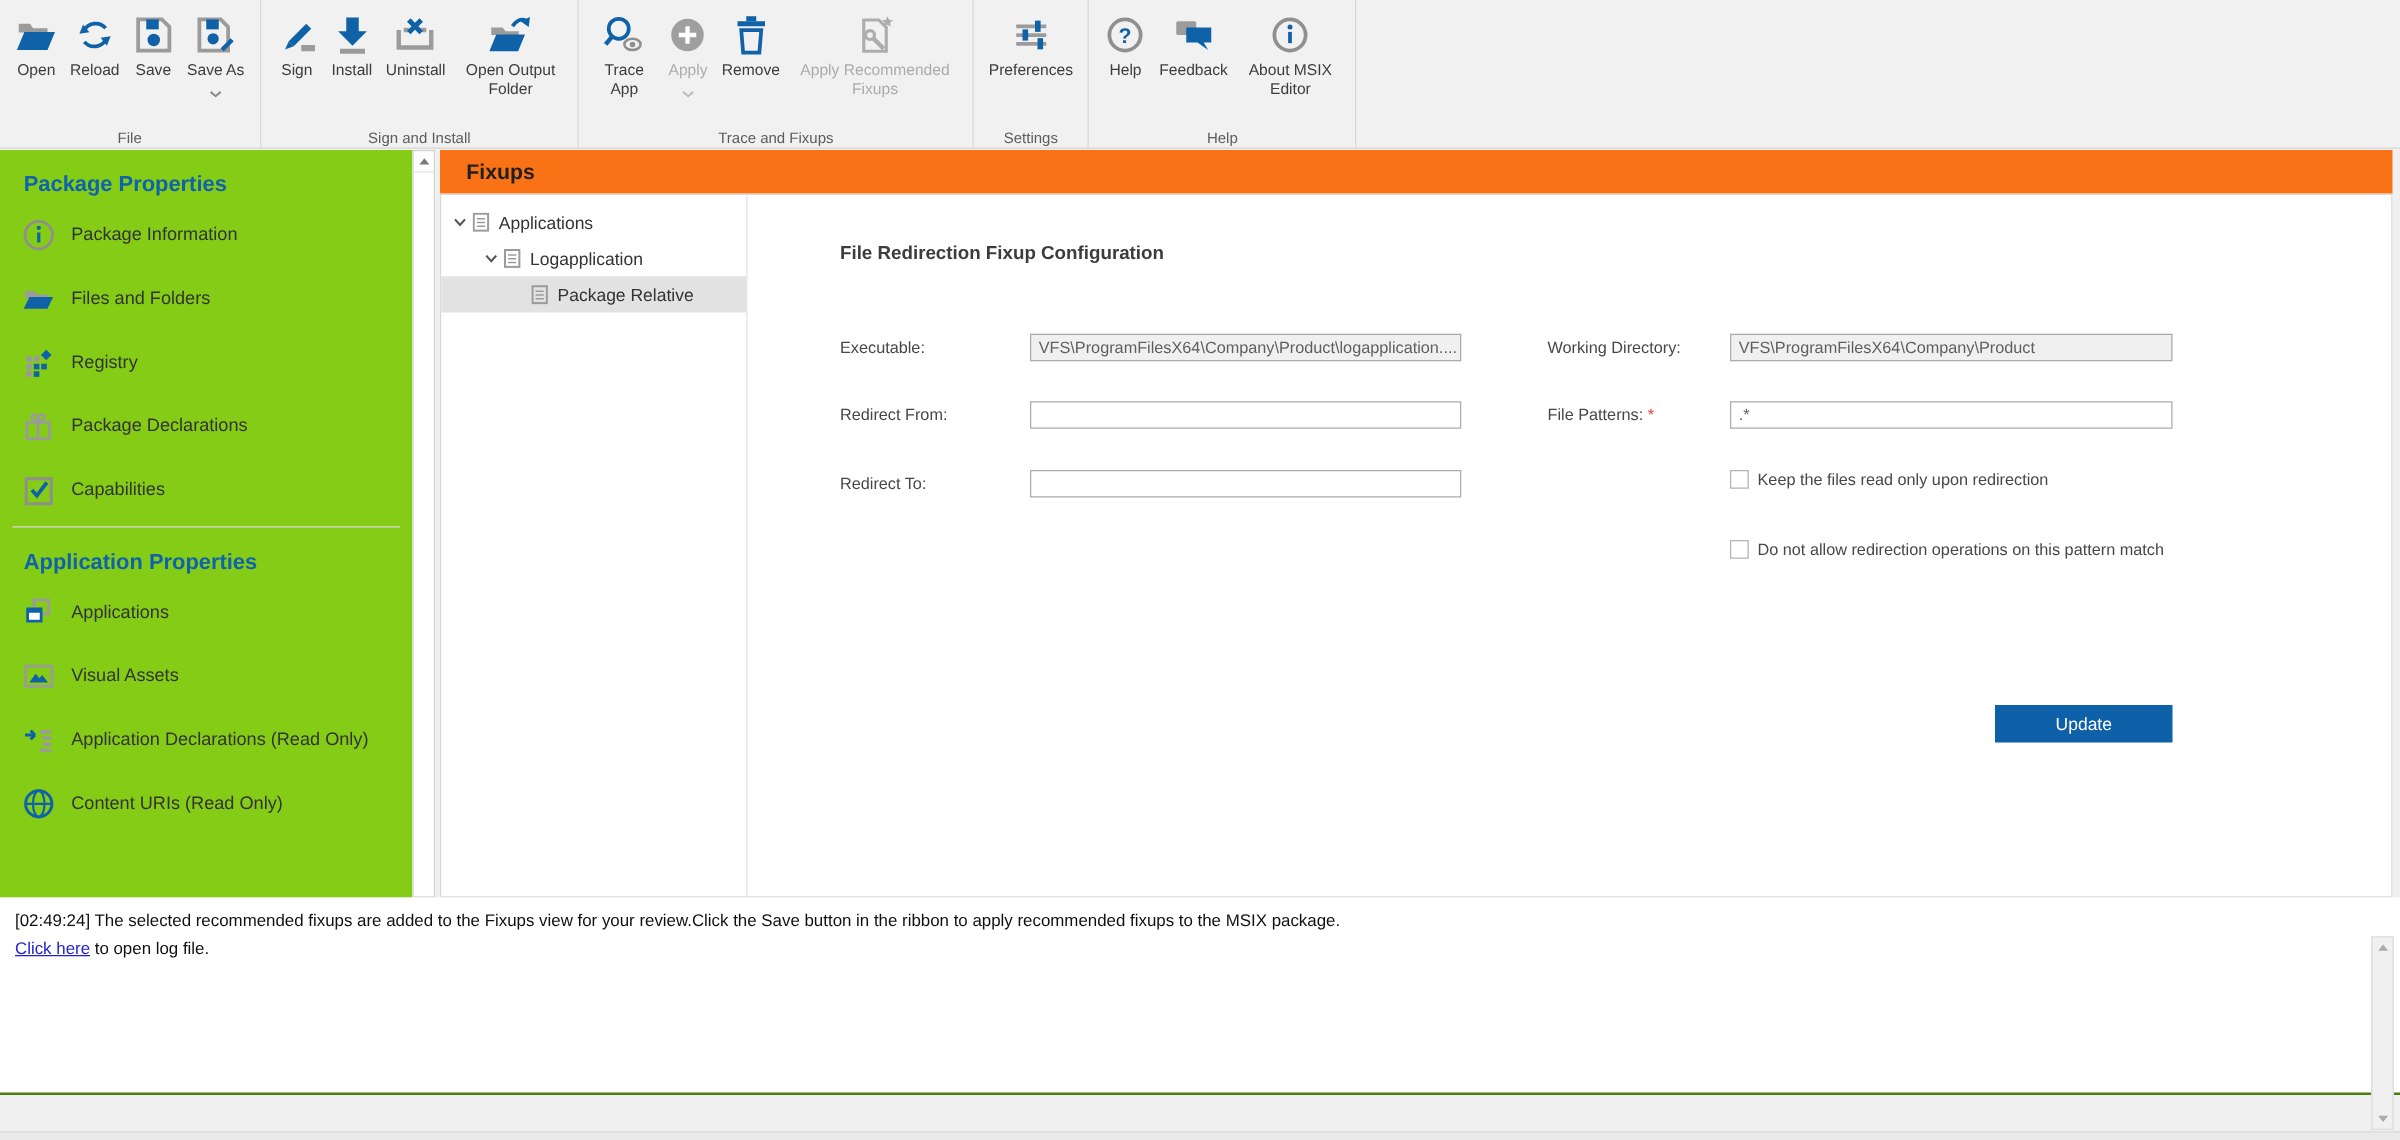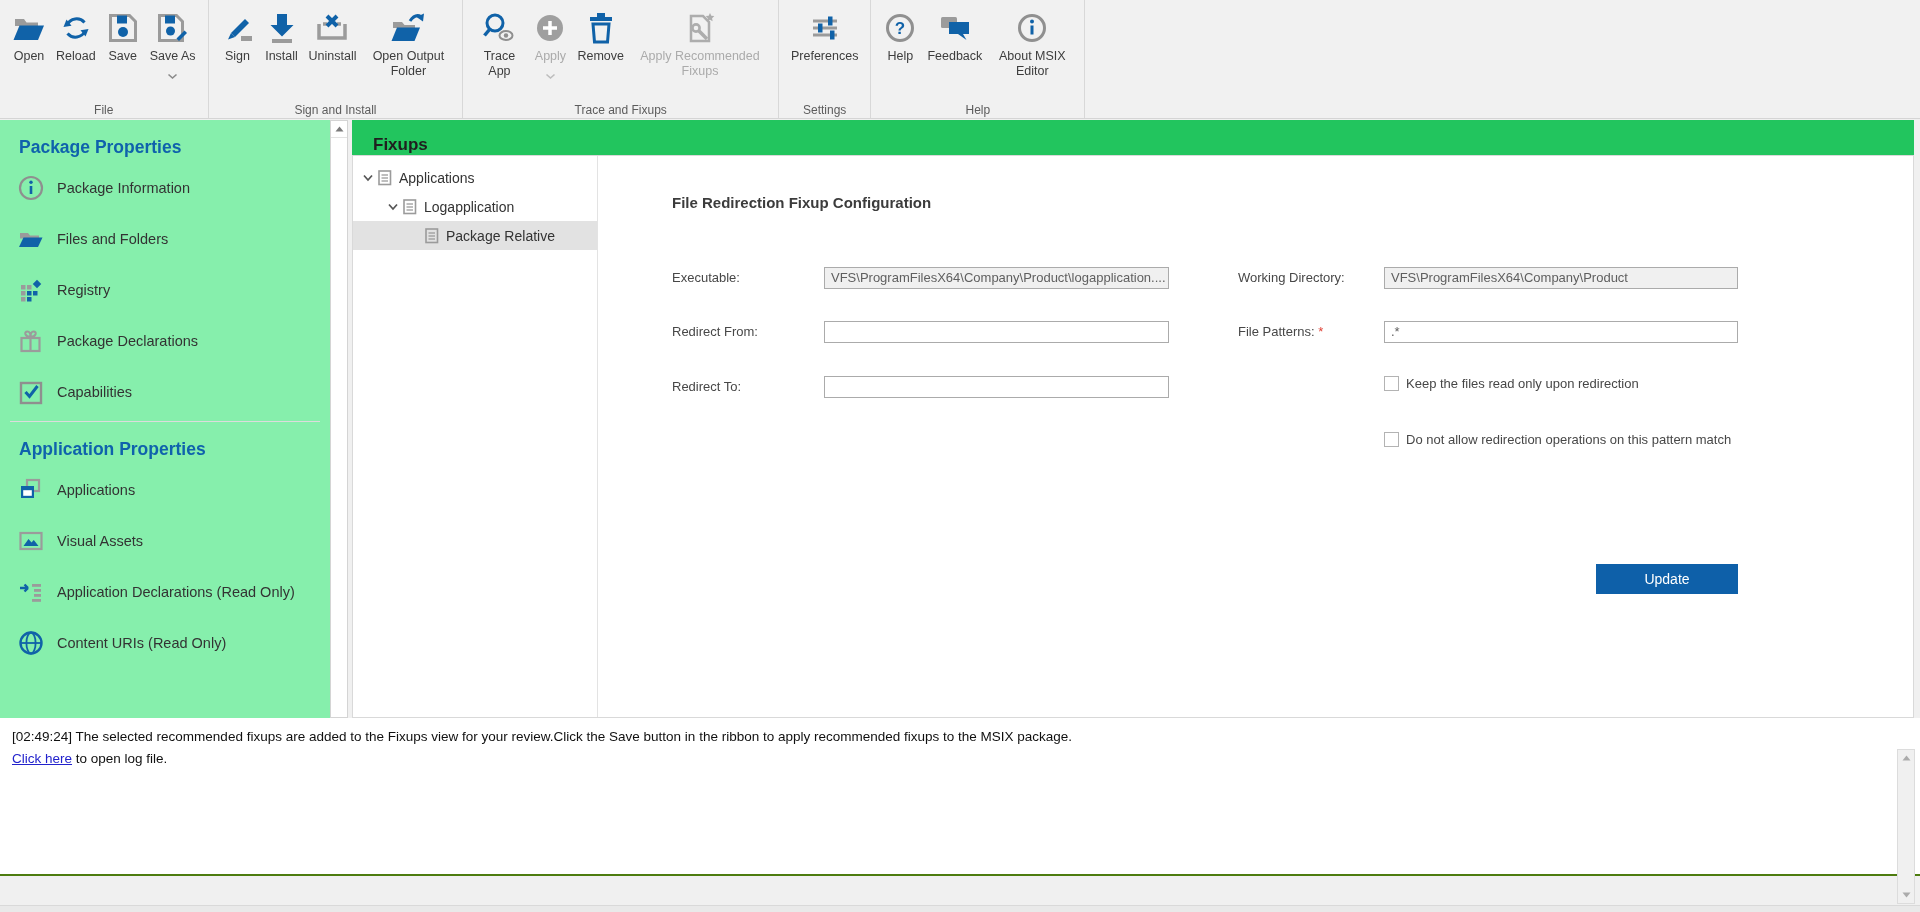--- a/index.html
+++ b/index.html
@@ -20,31 +20,31 @@
   .ric { height:42px; display:flex; align-items:center; justify-content:center; }
   .rlbl { font-size:12.5px; color:#3d3d3d; text-align:center; line-height:1.2; white-space:pre-line; }
   .rbtn.disabled .rlbl { color:#ababab; }
   .dropchev { margin-top:2px; height:7px; }
   .wrap84 .rlbl { max-width:84px; }
   .wrap130 .rlbl { max-width:132px; }
   .wrap80 .rlbl { max-width:80px; }
   .wrap46 .rlbl { max-width:48px; }
 
   
-  .sidebar { position:absolute; top:120px; left:0; width:330px; height:598px; background:#86efac; overflow:hidden; }
+  .sidebar { position:absolute; top:120px; left:0; width:330px; height:598px; background:#84cc16; overflow:hidden; }
   .sb-heading { font-size:17.5px; font-weight:bold; color:#0f62ac; padding:17px 0 4px 19px; }
   .sb-item { height:51px; display:flex; align-items:center; padding-left:17px; cursor:pointer; }
   .sb-ic { width:27px; height:27px; margin-right:13px; display:flex; align-items:center; justify-content:center; flex:none; }
   .sb-lbl { font-size:14.5px; color:#333; white-space:nowrap; }
   .sb-divider { border-top:1px solid #dcdcdc; margin:4px 10px 0 10px; }
   .sb-scroll { position:absolute; top:120px; left:330px; width:18px; height:598px; background:#fff; border:1px solid #d4d4d4; }
   .sb-up { height:17px; border-bottom:1px solid #e2e2e2; display:flex; align-items:center; justify-content:center; cursor:pointer; }
 
   
-  .fixups-header { position:absolute; top:120px; left:352px; width:1562px; height:35px; background:#22c55e; display:flex; align-items:flex-end; }
+  .fixups-header { position:absolute; top:120px; left:352px; width:1562px; height:35px; background:#f97316; display:flex; align-items:center; }
   .fixups-title { font-size:17px; font-weight:bold; color:#1f1f1f; padding-left:21px; }
   .content { position:absolute; top:155px; left:352px; width:1562px; height:563px; background:#fff; border:1px solid #d9d9d9; display:flex; }
   .tree { width:245px; border-right:1px solid #e3e3e3; padding-top:7px; flex:none; }
   .tree-row { height:29px; display:flex; align-items:center; font-size:14px; color:#333; cursor:pointer; }
   .tree-row.selected { background:#e2e2e2; }
   .t-chev { width:20px; display:flex; justify-content:center; flex:none; }
   .t-doc { width:21px; display:flex; justify-content:flex-start; flex:none; }
   .pl0 { padding-left:5px; } .pl1 { padding-left:30px; } .pl2 { padding-left:72px; }
 
   .form { position:relative; flex:1; font-size:13px; color:#474747; }

